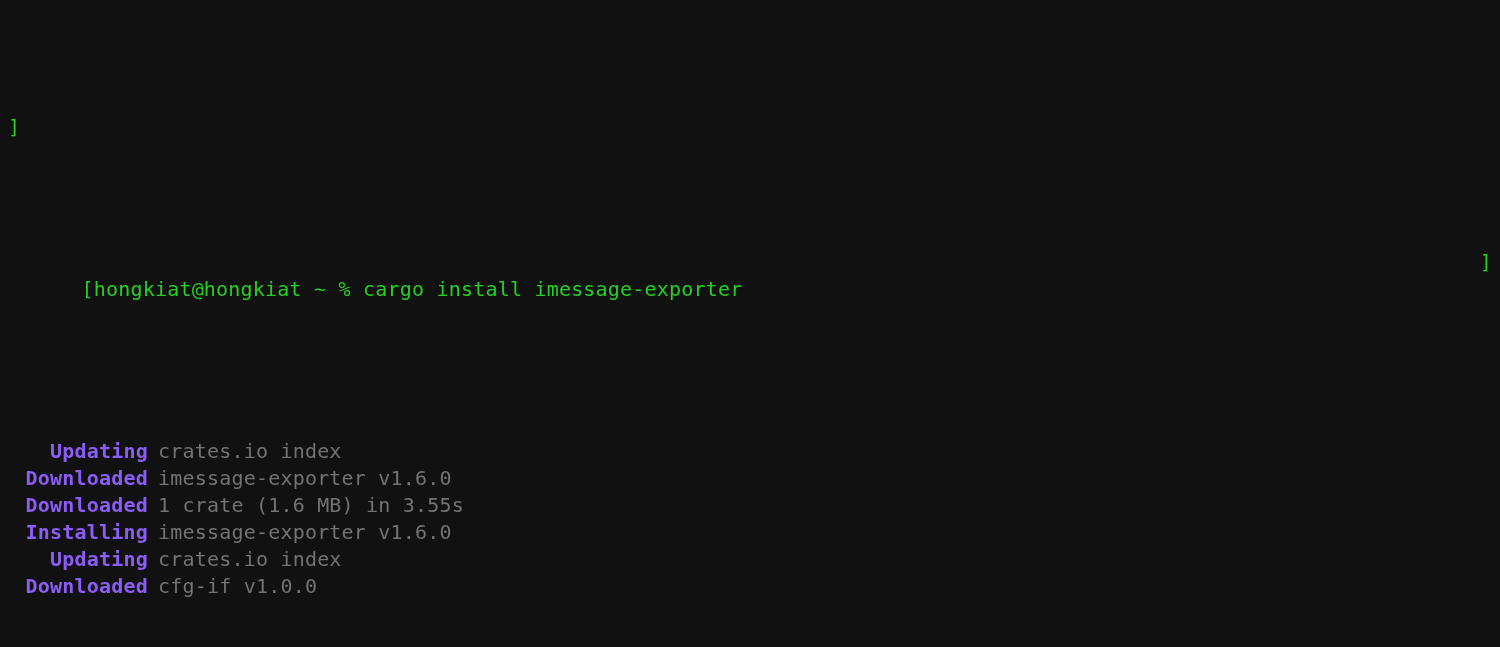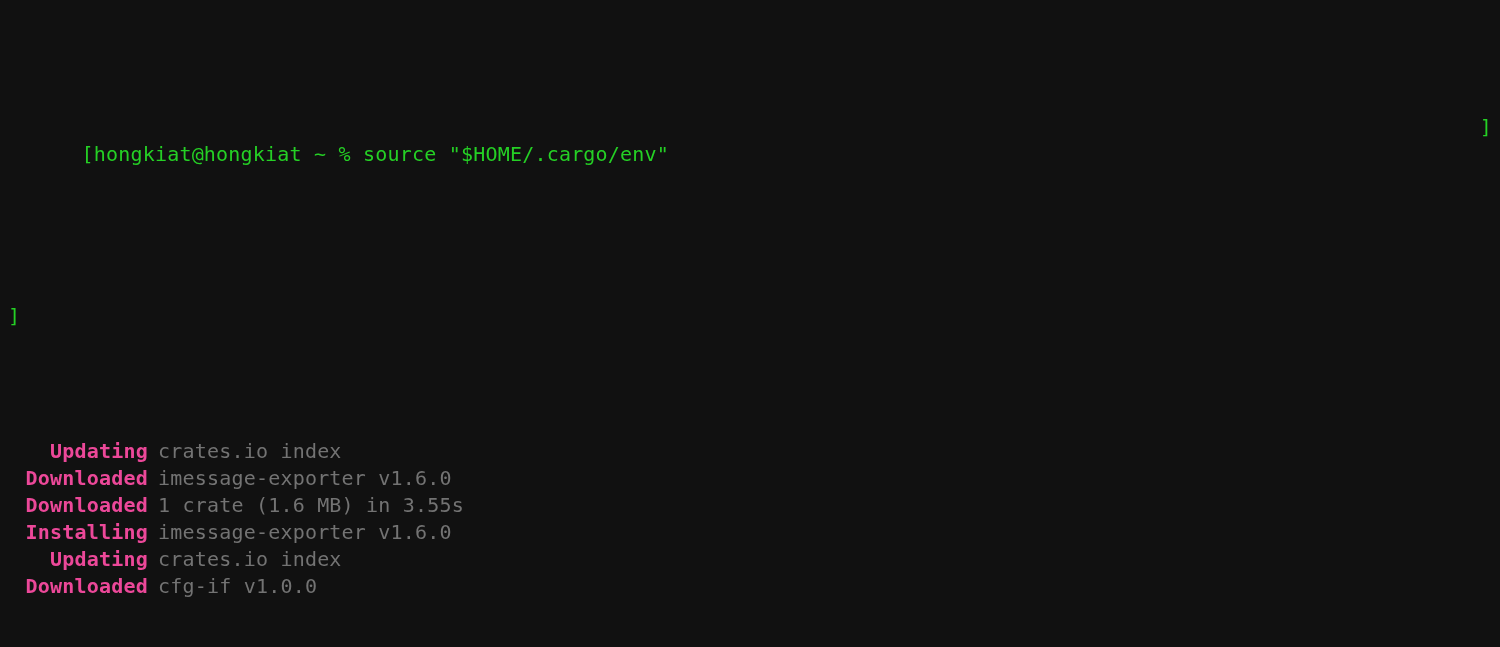--- a/index.html
+++ b/index.html
@@ -26,43 +26,43 @@
   }
   .left {
     white-space: pre;
   }
   .right {
     white-space: pre;
   }
   .bracket { color: #25d025; }
   .prompt  { color: #25d025; }
   .cmd     { color: #25d025; }
-  .status  { color: #ec4899; font-weight: 700; }
+  .status  { color: #8b5cf6; font-weight: 700; }
   .desc    { color: #737373; }
   .pad-status {
     display: inline-block;
     width: 140px;
     text-align: right;
     padding-right: 10px;
   }
 </style>
 </head>
 <body>
 
 <div class="terminal">
 
   
   <div class="line">
-    <span class="left">
-      <span class="bracket">[</span><span class="prompt">hongkiat@hongkiat</span><span class="prompt"> ~ % </span><span class="cmd">source "$HOME/.cargo/env"</span>
-    </span>
     <span class="right bracket">]</span>
   </div>
 
   
   <div class="line">
+    <span class="left">
+      <span class="bracket">[</span><span class="prompt">hongkiat@hongkiat</span><span class="prompt"> ~ % </span><span class="cmd">cargo install imessage-exporter</span>
+    </span>
     <span class="right bracket">]</span>
   </div>
 
   
   <div id="cargo-output"><div><span class="status pad-status">Updating</span><span class="desc">crates.io index</span></div><div><span class="status pad-status">Downloaded</span><span class="desc">imessage-exporter v1.6.0</span></div><div><span class="status pad-status">Downloaded</span><span class="desc">1 crate (1.6 MB) in 3.55s</span></div><div><span class="status pad-status">Installing</span><span class="desc">imessage-exporter v1.6.0</span></div><div><span class="status pad-status">Updating</span><span class="desc">crates.io index</span></div><div><span class="status pad-status">Downloaded</span><span class="desc">cfg-if v1.0.0</span></div></div>
 
 </div>
 
 </body></html>

